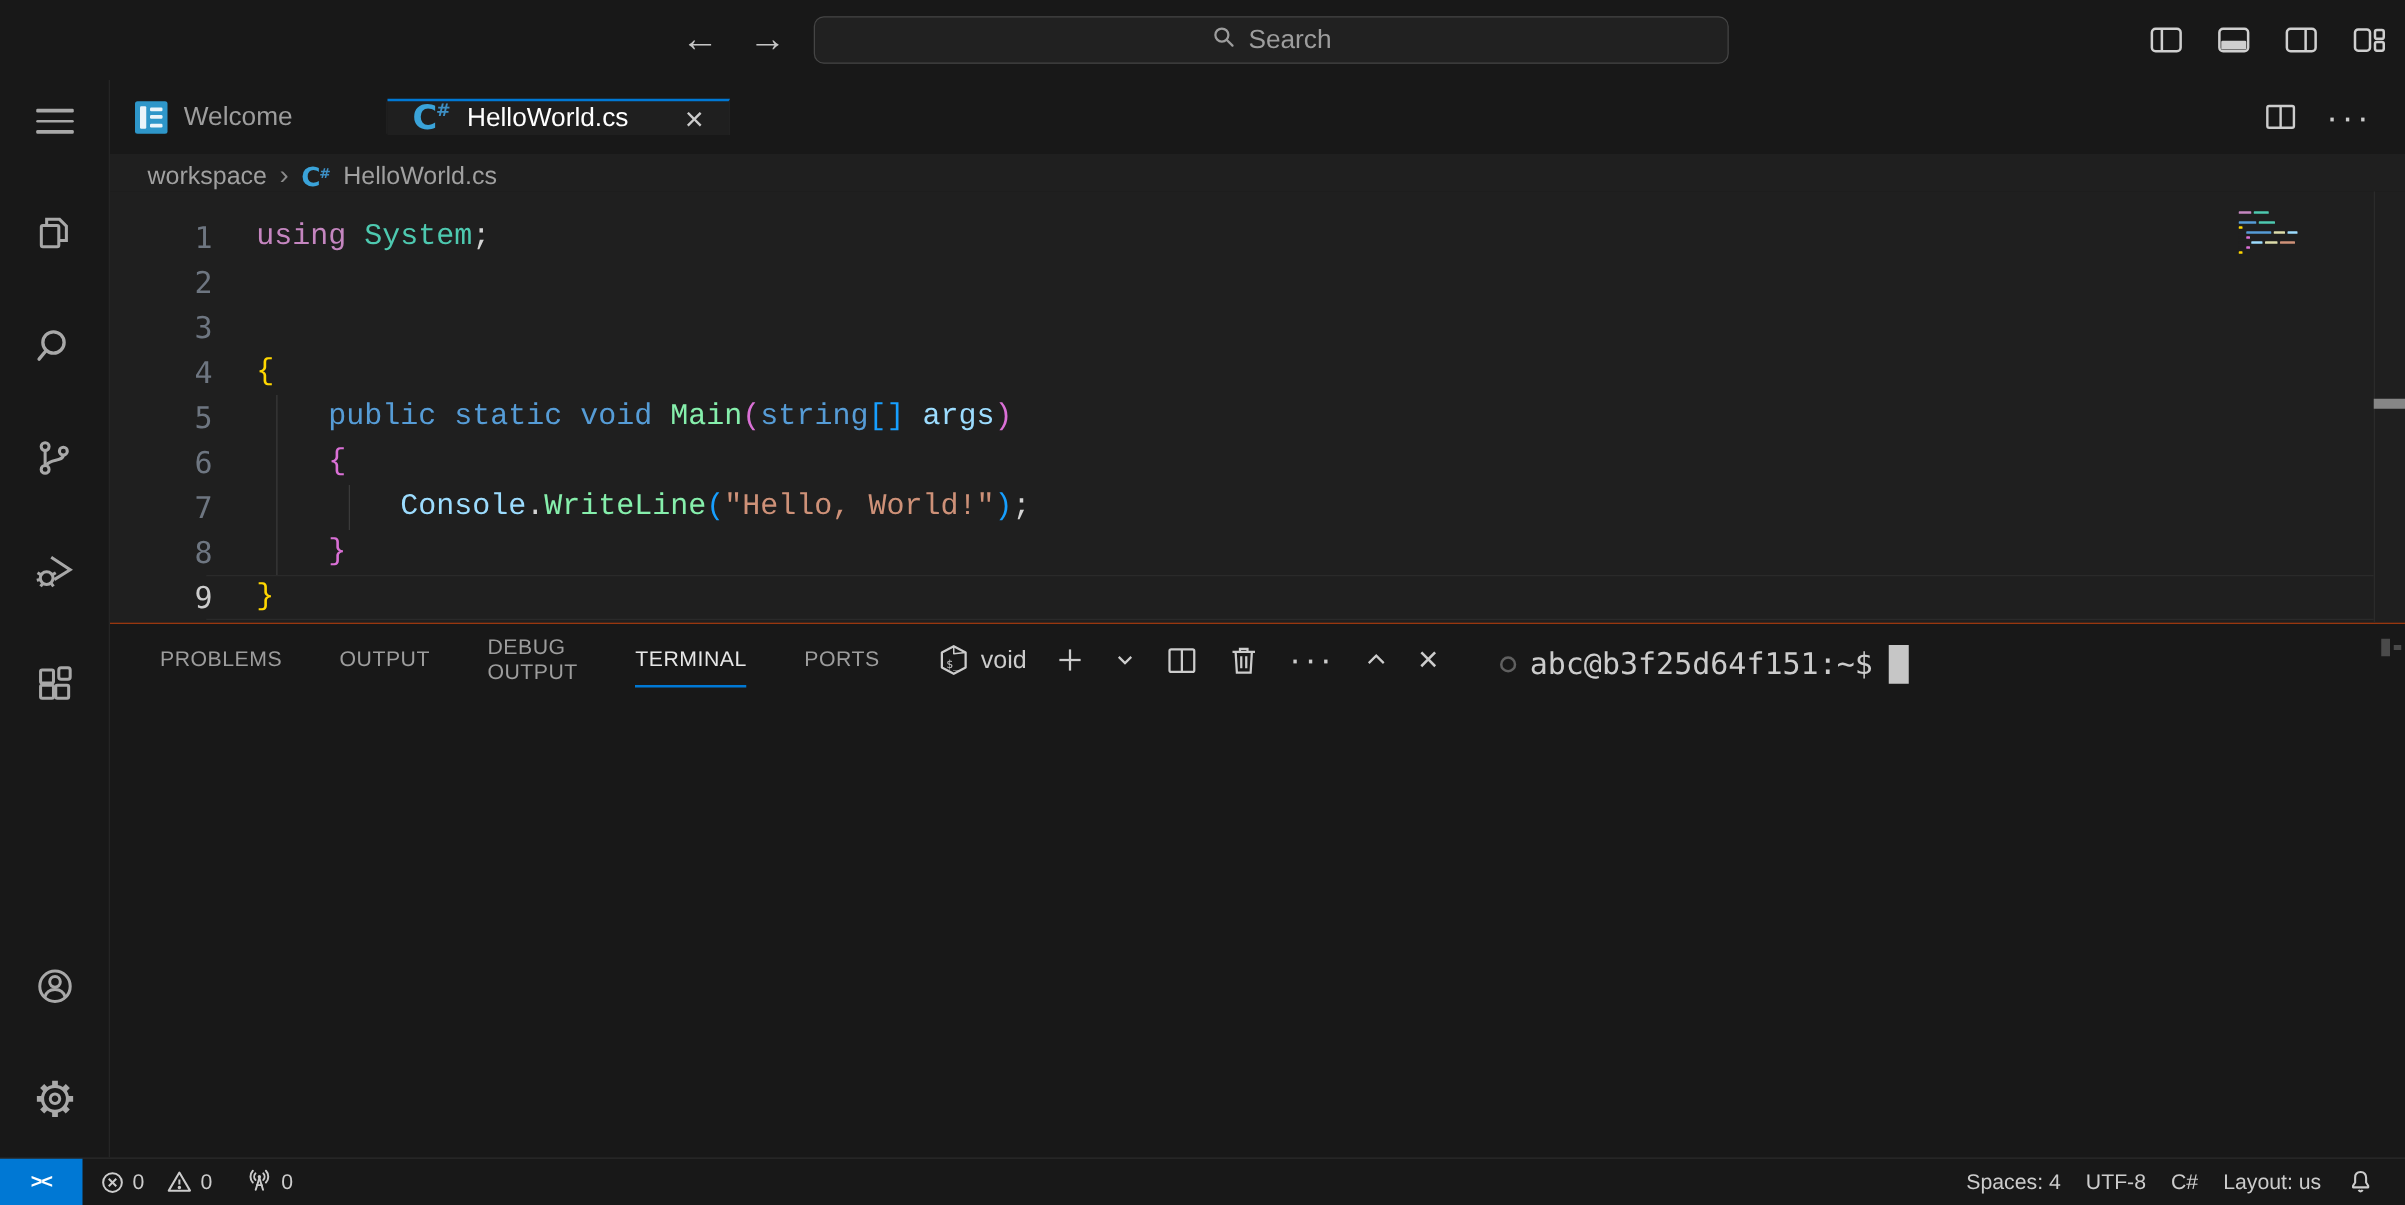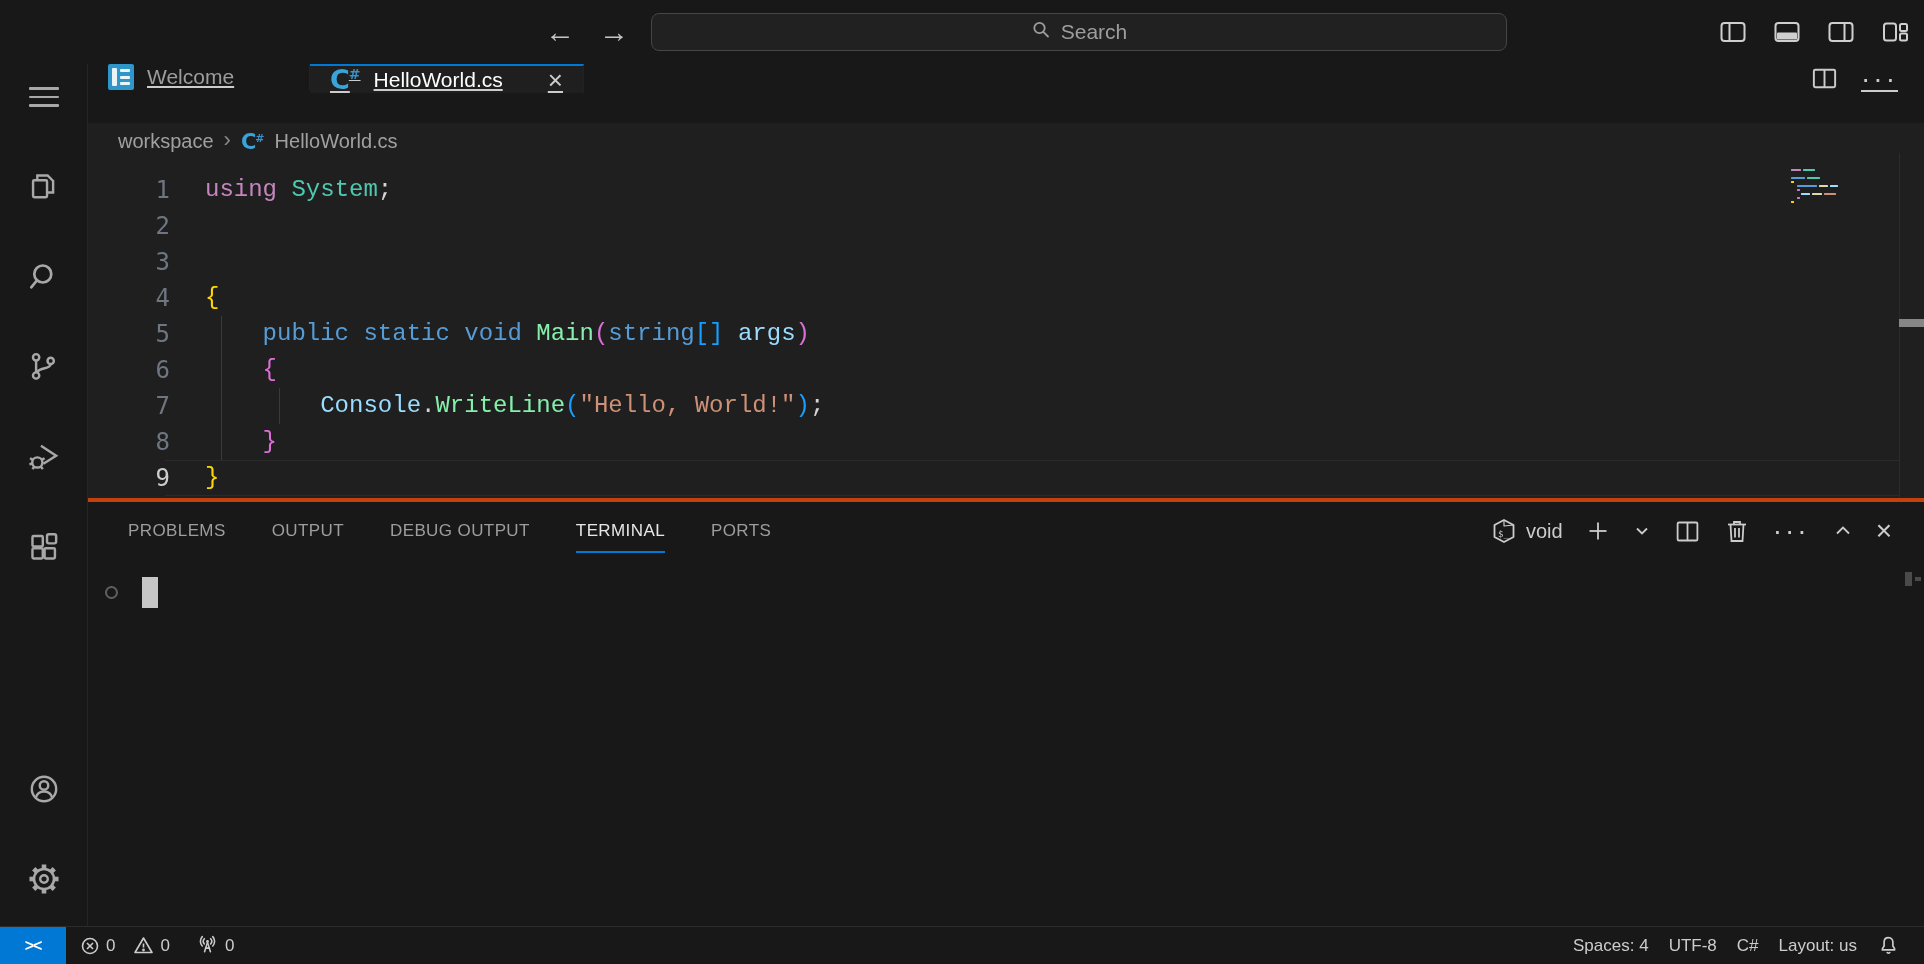--- a/index.html
+++ b/index.html
@@ -4,39 +4,39 @@
 <style>
   * { margin:0; padding:0; box-sizing:border-box; }
   html,body { width:1924px; height:964px; overflow:hidden; }
   body { background:#181818; font-family:"Liberation Sans", sans-serif; color:#cccccc; }
   .app { position:relative; width:1924px; height:964px; display:flex; flex-direction:column; }
 
   
   .titlebar { position:relative; height:64px; background:#181818; flex:0 0 64px; }
   .nav-arrows { position:absolute; left:545px; top:0; height:64px; display:flex; align-items:center; gap:24px; }
   .nav-arrow { font-size:30px; color:#c5c5c5; cursor:default; line-height:1; }
-  .command-center { position:absolute; left:651px; top:13px; width:856px; height:38px; background:#212121;
+  .command-center { position:absolute; left:651px; top:13px; width:732px; height:38px; background:#212121;
     border:1px solid #454545; border-radius:8px; display:flex; align-items:center; justify-content:center; gap:10px; color:#9d9d9d; }
   .command-center .cc-label { font-size:21px; }
   .tb-actions { position:absolute; right:14px; top:0; height:64px; display:flex; align-items:center; gap:24px; }
   .tb-actions svg { display:block; }
 
   
   .workbench { flex:1; display:flex; min-height:0; }
   .activitybar { width:88px; background:#181818; border-right:1px solid #252525; display:flex; flex-direction:column; align-items:center; padding-top:16px; }
   .ab-top { display:flex; flex-direction:column; align-items:center; gap:56px; }
   .ab-bottom { margin-top:auto; display:flex; flex-direction:column; align-items:center; gap:56px; padding-bottom:30px; }
   .ab-icon { width:34px; height:34px; display:flex; align-items:center; justify-content:center; }
   .hamburger { width:30px; display:flex; flex-direction:column; gap:6px; }
   .hamburger span { display:block; height:2.5px; background:#a8a8a8; border-radius:1px; }
 
   .main { flex:1; display:flex; flex-direction:column; min-width:0; }
 
   
-  .tabbar { height:59px; background:#181818; display:flex; align-items:flex-start; flex:0 0 59px; position:relative;text-decoration:underline; }
+  .tabbar { height:59px; background:#181818; display:flex; align-items:center; flex:0 0 59px; position:relative; }
   .tab { display:flex; align-items:center; padding:0 20px; font-size:21px; color:#9d9d9d; border-right:1px solid #222222; }
   .tab.inactive { width:222px; }
   .tab.active { width:274px; background:#1f1f1f; border-top:2px solid #0078d4; color:#ffffff; }
   .tab-label { margin-left:13px; white-space:nowrap; }
   .tab-close { margin-left:auto; font-size:26px; color:#cccccc; line-height:1; }
   .welcome-icon { width:26px; height:26px; background:#2e96c9; border-radius:2px; display:flex; padding:4px 4px; gap:3px; }
   .welcome-icon .bar-v { width:5px; height:100%; background:#eaf4fa; border-radius:1px; }
   .welcome-icon .lines { flex:1; display:flex; flex-direction:column; justify-content:space-between; padding:1px 0; }
   .welcome-icon .lines i { display:block; height:3px; background:#eaf4fa; border-radius:1px; }
   .cs-icon { display:inline-flex; align-items:flex-start; line-height:1; font-family:"DejaVu Sans", sans-serif; }
@@ -63,21 +63,21 @@
   .tk-b1{color:#FFD700} .tk-b2{color:#DA70D6} .tk-b3{color:#179FFF}
   .indent-guide { position:absolute; width:1px; background:#3a3a3a; }
   .current-line { position:absolute; left:77px; right:25px; height:36px; border-top:1px solid #2a2a2a; border-bottom:1px solid #2a2a2a; pointer-events:none; }
   .minimap { position:absolute; left:1703px; top:16px; width:52px; display:flex; flex-direction:column; gap:2px; }
   .mm-row { display:flex; gap:2px; height:2px; }
   .mm-row i { display:block; height:2px; border-radius:0.5px; }
   .scroll-strip { position:absolute; right:0; top:0; bottom:0; width:25px; border-left:1px solid #2b2b2b; }
   .scroll-thumb { position:absolute; right:0; width:25px; top:166px; height:8px; background:#868686; }
 
   
-  .panel { flex:0 0 428px; background:#181818; border-top:4px solid #c2410c; display:flex; flex-direction:column; }
+  .panel { flex:0 0 428px; background:#181818; border-top:1px solid #c2410c; display:flex; flex-direction:row; }
   .panel-header { height:58px; display:flex; align-items:center; padding-left:40px; flex:0 0 58px; }
   .ptab { position:relative; height:58px; display:flex; align-items:center; margin-right:46px; font-size:17px; letter-spacing:0.4px; color:#9d9d9d; }
   .ptab.active { color:#e7e7e7; }
   .ptab .underline { position:absolute; left:0; right:0; bottom:7px; height:2px; background:#0078d4; }
   .panel-toolbar { margin-left:auto; display:flex; align-items:center; gap:23px; padding-right:32px; }
   .shell-group { display:flex; align-items:center; gap:9px; }
   .shell-label { font-size:20px; color:#cccccc; }
   .icon-btn { display:flex; align-items:center; justify-content:center; }
   .panel-close { font-size:28px; line-height:1; color:#cccccc; }
 
@@ -411,20 +411,21 @@
                 <polyline points="4,12.5 10,6.5 16,12.5"></polyline>
               </svg>
             </span>
             <span class="panel-close">×</span>
           </div>
         </div>
 
         <div class="terminal">
           <div class="term-row">
             <span class="cmd-circle"></span>
+            <span>abc@b3f25d64f151:~$</span>
             <span class="term-cursor"></span>
           </div>
           <div class="term-scroll"></div>
           <div class="term-scroll-dot"></div>
         </div>
       </div>
 
     </div>
   </div>
 

